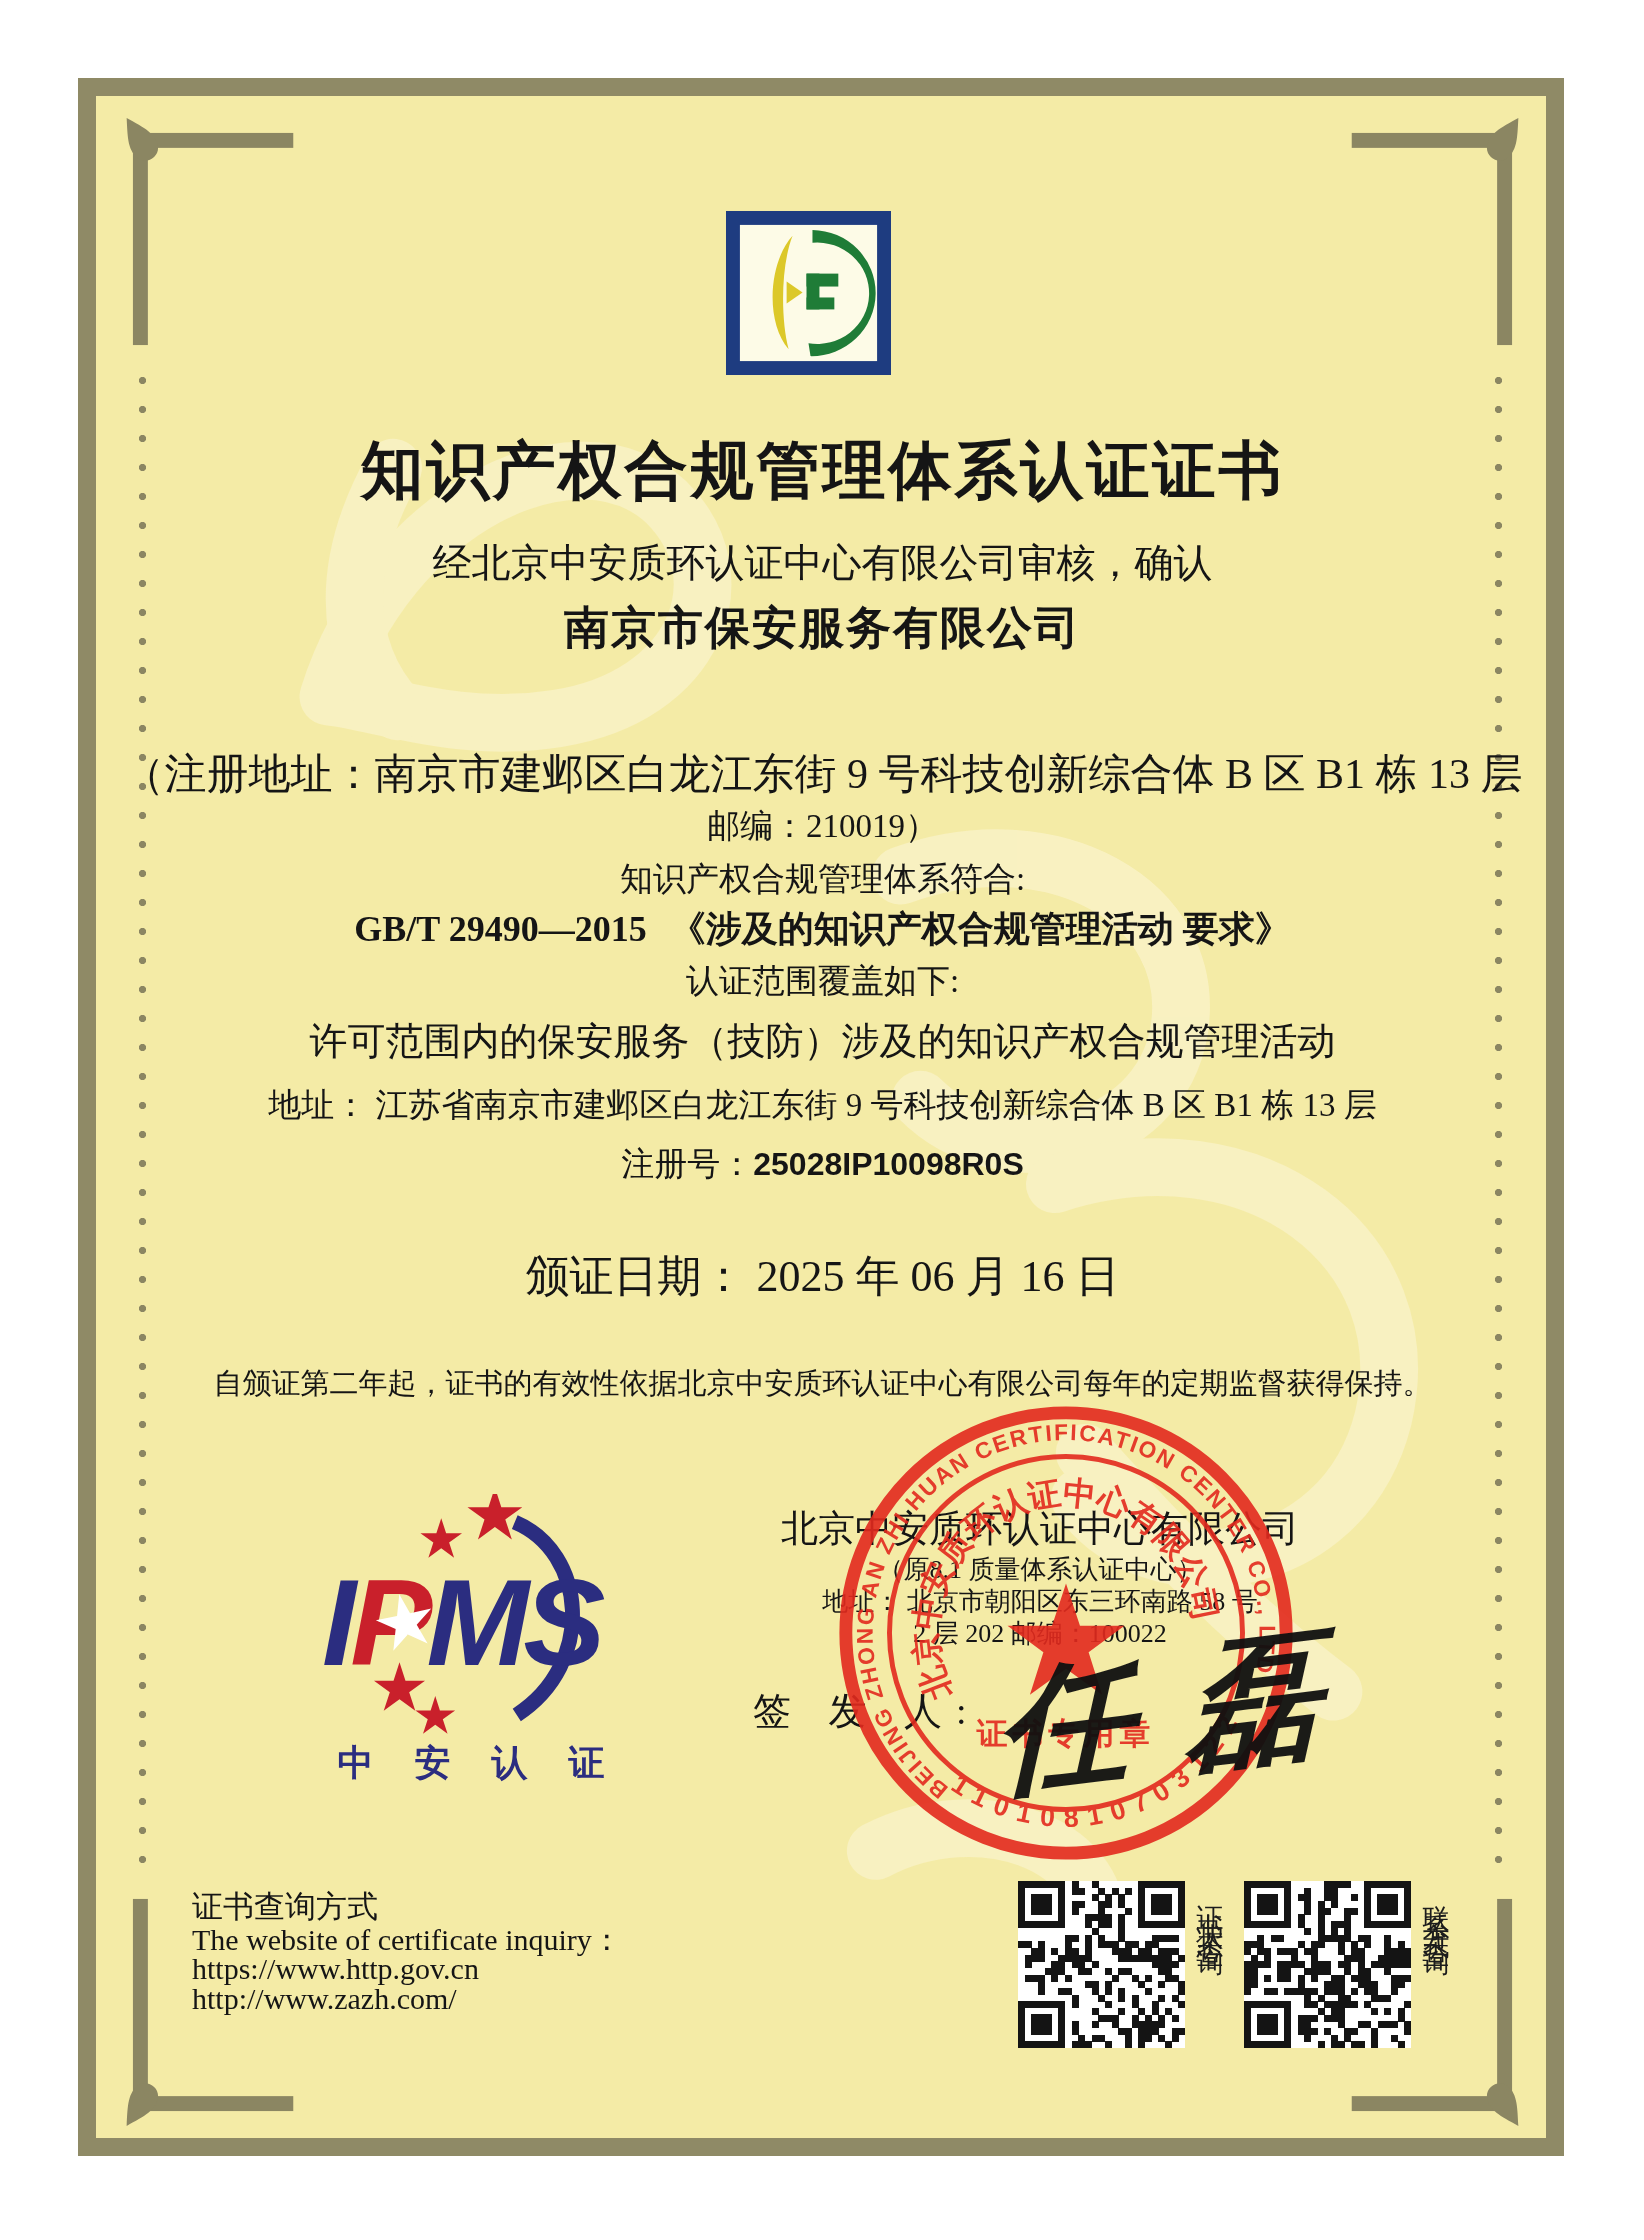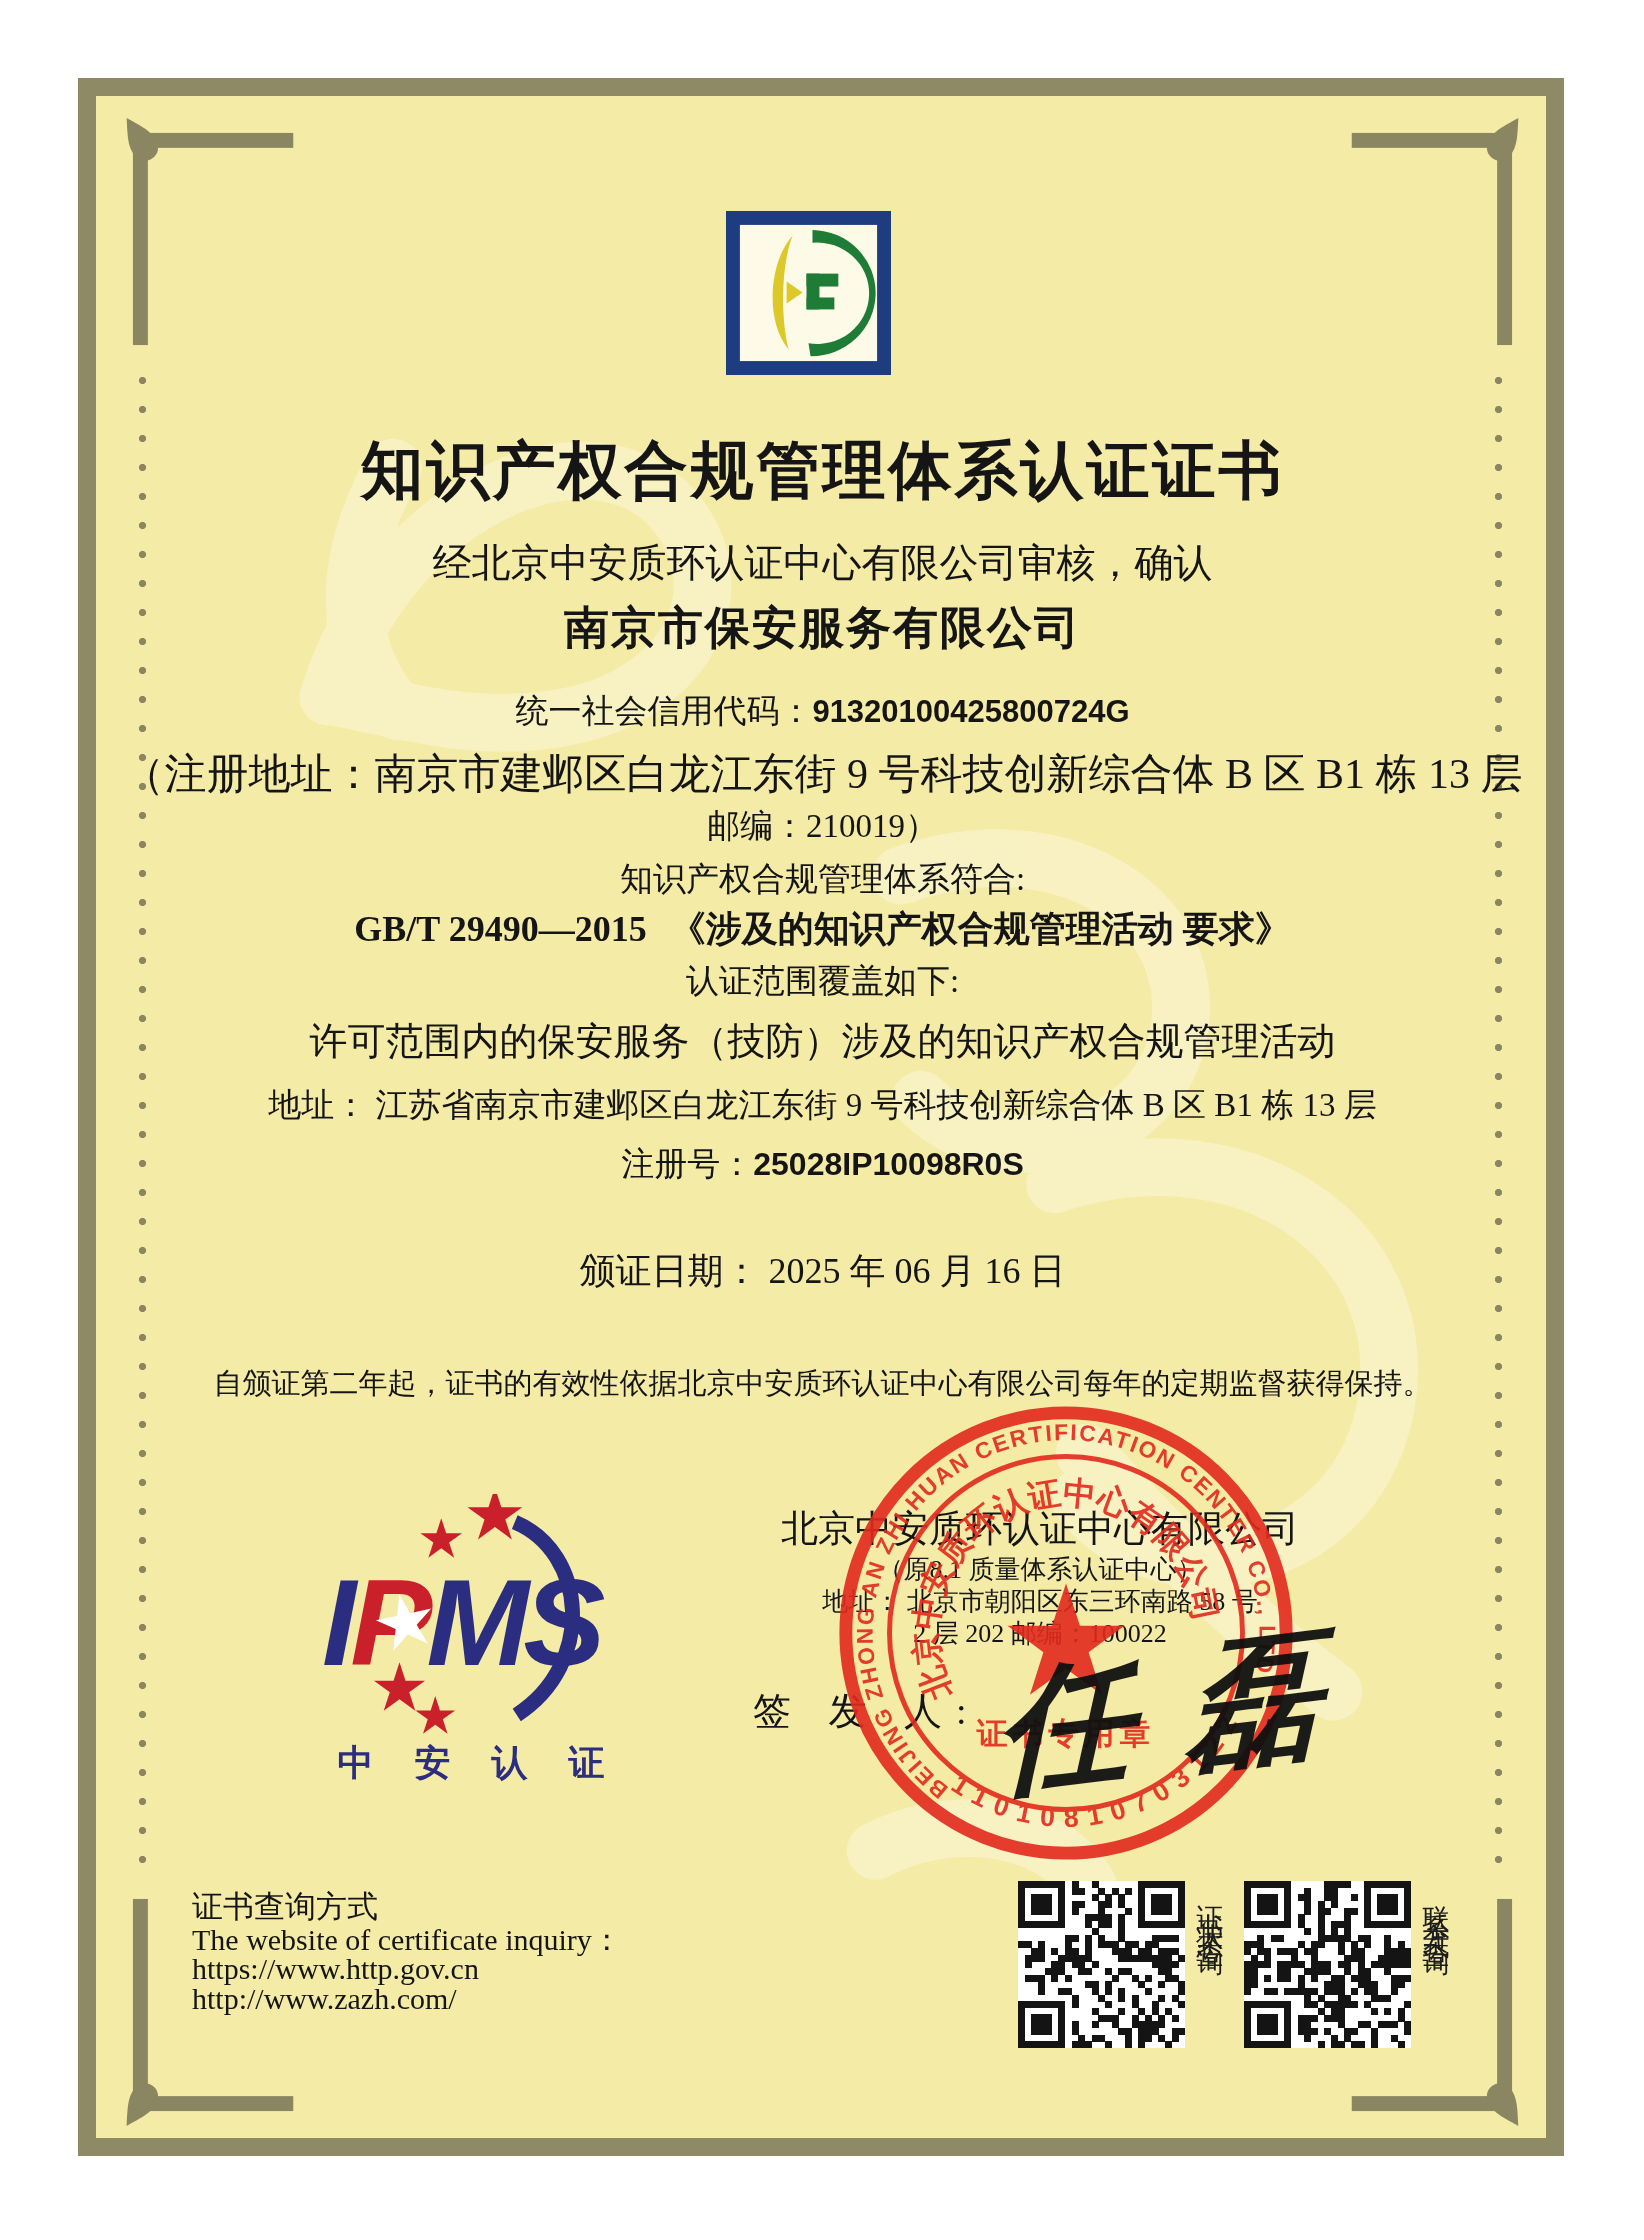--- a/index.html
+++ b/index.html
@@ -90,42 +90,39 @@
     <path d="M88,20 A64,63 0 1 1 86,147 L84,134 A52,51 0 1 0 88,33 Z" fill="#1f7c37"></path>
     <rect x="82" y="64" width="32" height="13" fill="#1f7c37"></rect>
     <rect x="82" y="88" width="28" height="12" fill="#1f7c37"></rect>
     <rect x="82" y="64" width="13" height="36" fill="#1f7c37"></rect>
   </svg>
 
   <div class="abs line b" style="top:428px;font-size:63px;letter-spacing:3px">知识产权合规管理体系认证证书</div>
   <div class="abs line" style="top:536px;font-size:39px">经北京中安质环认证中心有限公司审核，确认</div>
   <div class="abs line" style="top:598px;font-size:45px;font-weight:600;letter-spacing:2px">南京市保安服务有限公司</div>
 
-  <div class="abs line" style="top:689px;font-size:33px">
-    <span>统一社会信用代码：</span><span class="sans" style="font-size:31px;font-weight:600">91320100425800724G</span>
-  </div>
 
   <div class="abs line" style="top:746px;font-size:42px">（注册地址：南京市建邺区白龙江东街 9 号科技创新综合体 B 区 B1 栋 13 层</div>
   <div class="abs line" style="top:804px;font-size:33px">邮编：210019）</div>
   <div class="abs line" style="top:857px;font-size:33px">知识产权合规管理体系符合:</div>
 
   <div class="abs line b" style="top:905px;font-size:36px">
     <span>GB/T 29490—2015</span>
     <span style="margin-left:14px">《涉及的知识产权合规管理活动 要求》</span>
   </div>
 
   <div class="abs line" style="top:959px;font-size:33px">认证范围覆盖如下:</div>
   <div class="abs line" style="top:1016px;font-size:38px">许可范围内的保安服务（技防）涉及的知识产权合规管理活动</div>
   <div class="abs line" style="top:1083px;font-size:33px">地址： 江苏省南京市建邺区白龙江东街 9 号科技创新综合体 B 区 B1 栋 13 层</div>
 
   <div class="abs line" style="top:1142px;font-size:33px">
     <span>注册号：</span><span class="sans" style="font-size:32px;font-weight:700">25028IP10098R0S</span>
   </div>
 
-  <div class="abs line" style="top:1247px;font-size:36px">颁证日期： 2025 年 06 月 16 日</div>
+  <div class="abs line" style="top:1247px;font-size:44px">颁证日期： 2025 年 06 月 16 日</div>
   <div class="abs line" style="top:1364px;font-size:29px">自颁证第二年起，证书的有效性依据北京中安质环认证中心有限公司每年的定期监督获得保持。</div>
 
   <div class="abs iss" style="top:1504px;font-size:37px">北京中安质环认证中心有限公司</div>
   <div class="abs iss" style="top:1552px;font-size:26px">（原8.1 质量体系认证中心）</div>
   <div class="abs iss" style="top:1584px;font-size:26px">地址： 北京市朝阳区东三环南路 58 号</div>
   <div class="abs iss" style="top:1616px;font-size:26px">2 层 202  邮编：100022</div>
   <div class="abs" style="left:753px;top:1686px;font-size:38px;letter-spacing:14px;z-index:4;white-space:nowrap">签 发 人:</div>
   <div class="abs" id="signature" style="left:995px;top:1620px">任磊</div>
 
   <svg class="abs" style="left:320px;top:1494px;z-index:4" width="318" height="249" viewBox="0 0 320 250">

